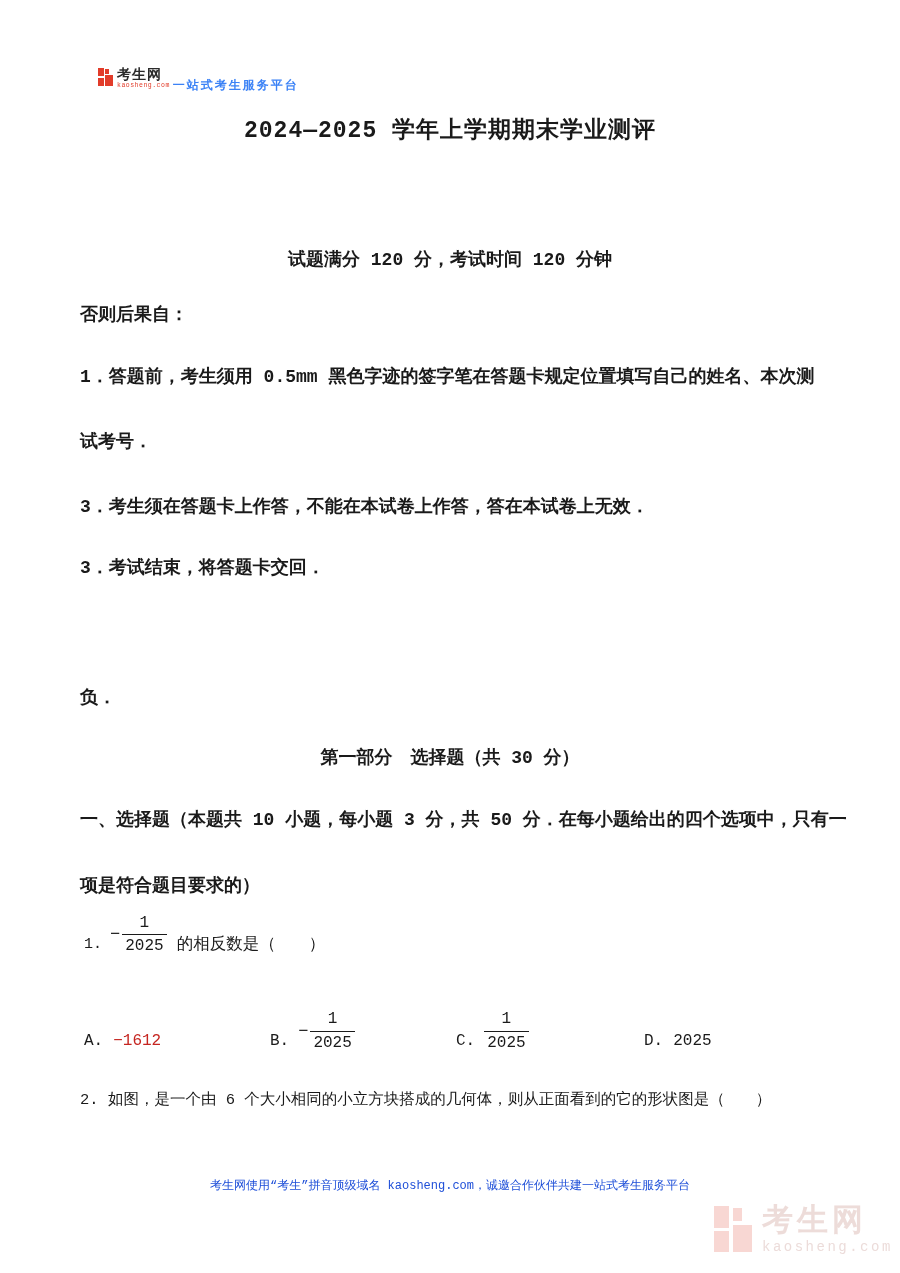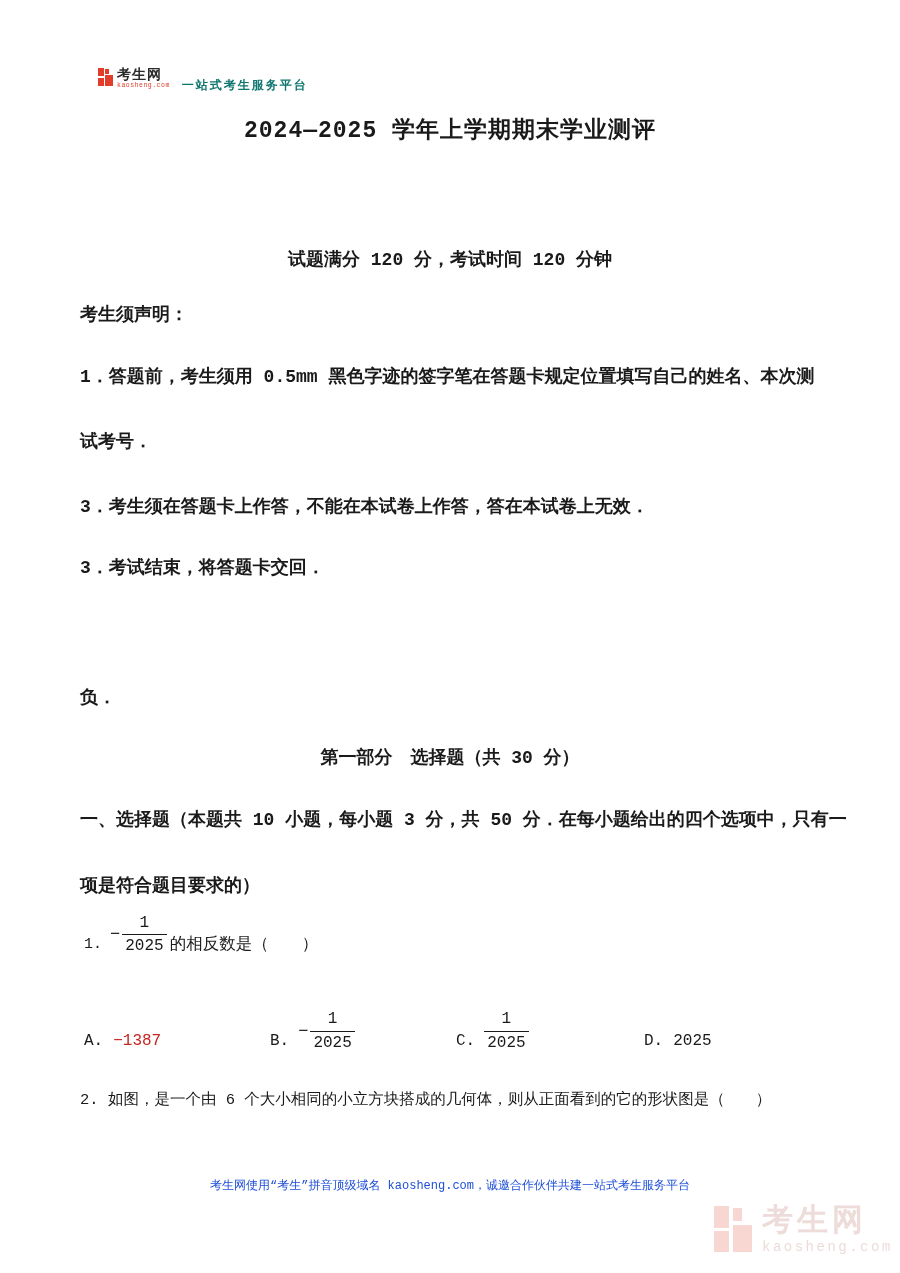--- a/index.html
+++ b/index.html
@@ -23,22 +23,22 @@
   .mark b { position:absolute; display:block; }
   .mark .lt { left:0; top:0; width:40%; height:47%; }
   .mark .lb { left:0; top:55%; width:40%; height:45%; }
   .mark .rt { left:49%; top:5%; width:24%; height:28%; }
   .mark .rb { left:49%; top:41%; width:52%; height:59%; }
   .mark-sm b { background:#e23c2a; }
   .mark-lg b { background:#f8d7d3; }
   .brand-col { margin-left:4px; line-height:1; }
   .brand-name { font-size:14px; font-weight:bold; color:#2b2b2b; letter-spacing:1px; }
   .brand-domain { font-size:6.5px; color:#e23c2a; letter-spacing:.5px; margin-top:1px; }
-  .brand-slogan { margin-left:12px; margin-top:9px; font-size:12px; font-weight:bold;
-                  color:#0f766e; letter-spacing:2px; }
+  .brand-slogan { margin-left:3px; margin-top:9px; font-size:12px; font-weight:bold;
+                  color:#3b82f6; letter-spacing:2px; }
 
   
   .doc-title   { top:114px; font-size:23px; font-weight:bold; letter-spacing:1px; }
   .doc-grade   { top:180px; font-size:23px; font-weight:bold; letter-spacing:1px; }
   .doc-info    { top:247px; font-size:18px; font-weight:bold; }
 
   
   .bline { left:80px; width:760px; font-size:18px; font-weight:bold; white-space:nowrap; line-height:1.25; }
   .notice-label { top:304px; }
   .n1a { top:366px; } .n1b { top:431px; }
@@ -49,21 +49,21 @@
   .ins1 { top:809px; } .ins2 { top:875px; }
 
   
   .q1row { top:914px; left:84px; display:flex; align-items:flex-end; }
   .qnum { font-size:15px; padding-bottom:3px; }
   .fgroup { display:inline-flex; align-items:center; margin-left:8px; }
   .fsign { font-size:17px; margin-right:2px; }
   .frac { display:inline-flex; flex-direction:column; text-align:center; line-height:1.15; font-size:16px; }
   .fnum { display:block; padding:0 10px 2px; border-bottom:1.5px solid #1a1a1a; }
   .fden { display:block; padding:2px 3px 0; }
-  .qtext { font-size:16.5px; margin-left:3px; padding-bottom:1px; }
+  .qtext { font-size:16.5px; margin-left:10px; padding-bottom:1px; }
 
   
   .opts { top:1004px; left:80px; width:780px; height:48px; }
   .opt { position:absolute; bottom:0; display:inline-flex; align-items:flex-end; }
   .opt-a { left:4px; } .opt-b { left:190px; } .opt-c { left:376px; } .opt-d { left:564px; }
   .opt-label { font-size:16px; padding-bottom:2px; }
   .opt-val { font-size:16px; margin-left:10px; padding-bottom:2px; }
   .opt-val.red { color:#c52520; }
   .opt .fgroup { margin-left:9px; }
 
@@ -94,21 +94,21 @@
     <span class="brand-col">
       <span class="brand-name" style="display:block">考生网</span>
       <span class="brand-domain" style="display:block">kaosheng.com</span>
     </span>
     <span class="brand-slogan">一站式考生服务平台</span>
   </div>
 
   <div class="abs center doc-title">2024—2025 学年上学期期末学业测评</div>
   <div class="abs center doc-info">试题满分 120 分，考试时间 120 分钟</div>
 
-  <div class="abs bline notice-label">考生须声明：</div>
+  <div class="abs bline notice-label">否则后果自：</div>
   <div class="abs bline n1a">1．答题前，考生须用 0.5mm 黑色字迹的签字笔在答题卡规定位置填写自己的姓名、本次测</div>
   <div class="abs bline n1b">试考号．</div>
   <div class="abs bline n2">3．考生须在答题卡上作答，不能在本试卷上作答，答在本试卷上无效．</div>
   <div class="abs bline n3">3．考试结束，将答题卡交回．</div>
   <div class="abs bline n4b">负．</div>
 
   <div class="abs center part1">第一部分　选择题（共 30 分）</div>
   <div class="abs bline ins1">一、选择题（本题共 10 小题，每小题 3 分，共 50 分．在每小题给出的四个选项中，只有一</div>
   <div class="abs bline ins2">项是符合题目要求的）</div>
 
@@ -120,21 +120,21 @@
         <span class="fnum">1</span>
         <span class="fden">2025</span>
       </span>
     </span>
     <span class="qtext">的相反数是（　　）</span>
   </div>
 
   <div class="abs opts">
     <span class="opt opt-a">
       <span class="opt-label">A.</span>
-      <span class="opt-val red">−1387</span>
+      <span class="opt-val red">−1612</span>
     </span>
     <span class="opt opt-b">
       <span class="opt-label">B.</span>
       <span class="fgroup">
         <span class="fsign">−</span>
         <span class="frac">
           <span class="fnum">1</span>
           <span class="fden">2025</span>
         </span>
       </span>

